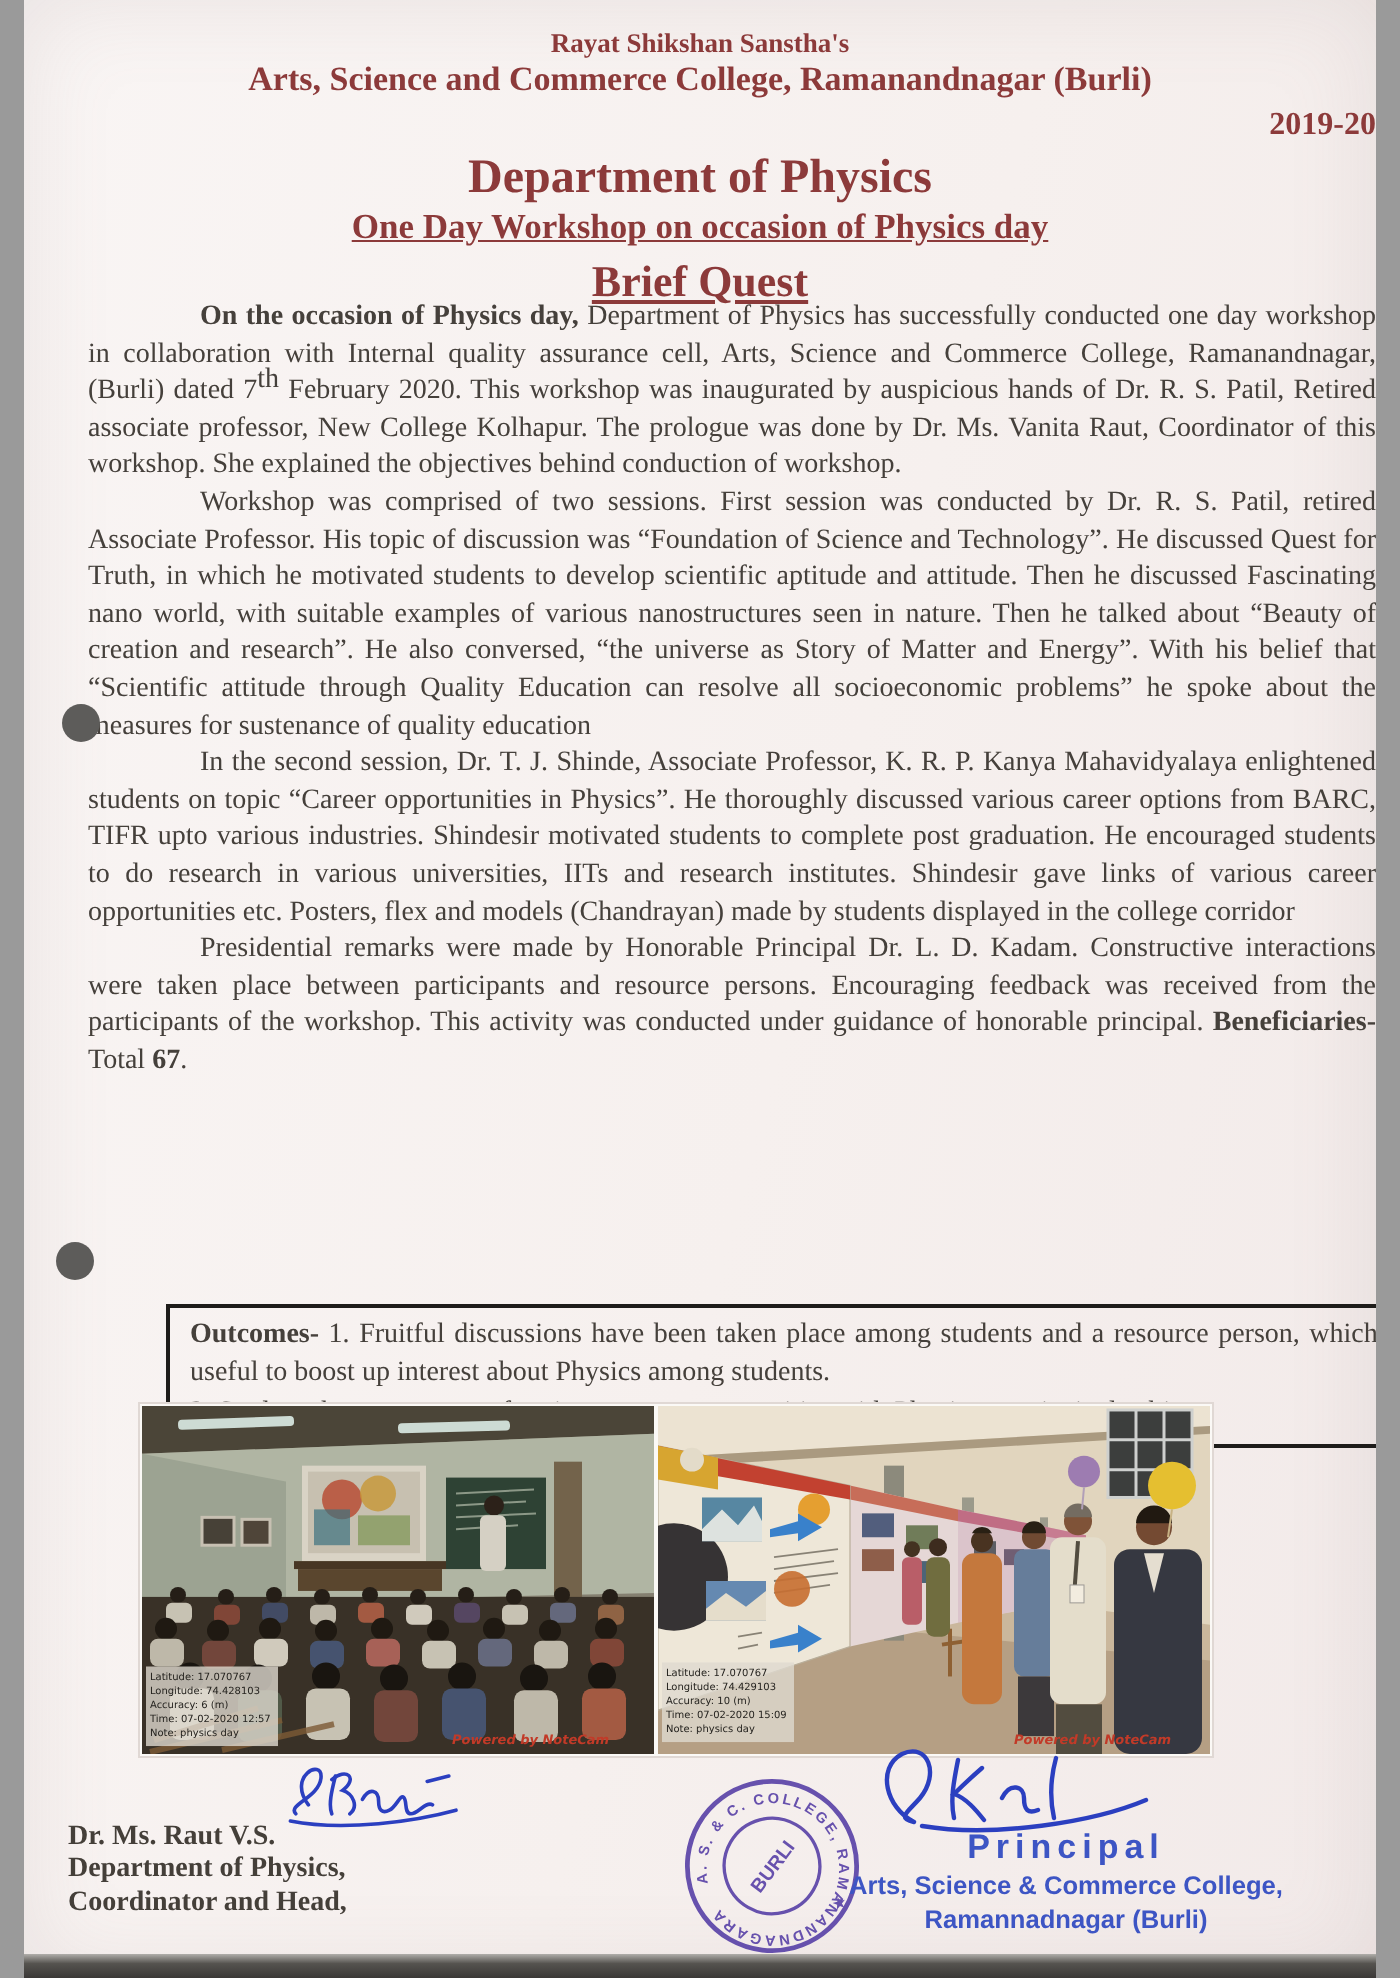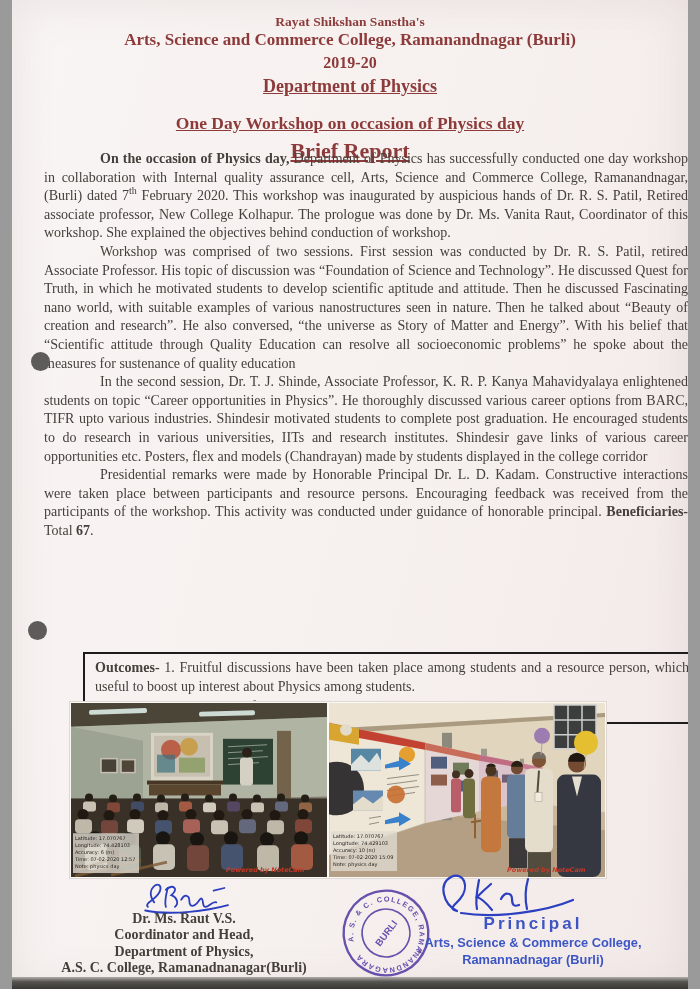--- a/index.html
+++ b/index.html
@@ -8,70 +8,70 @@
     position:relative; width:676px; height:989px; margin:0 auto;
     background:linear-gradient(105deg,#f9f5f4 0%,#f6f0ee 55%,#f2eae9 100%);
     font-family:"Liberation Serif", serif;
     overflow:hidden;
     box-shadow:inset 0 0 45px rgba(140,120,120,0.14);
   }
   
   .header { position:absolute; top:14px; left:0; right:0; text-align:center; color:#8c3a3a; font-weight:bold; }
   .h-org      { font-size:13.5px; }
   .h-college  { font-size:17px;  margin-top:0; }
-  .h-year     { font-size:16px;  margin-top:4px; }
-  .h-dept     { font-size:18px; margin-top:4px;text-decoration:underline; }
-  .h-workshop { font-size:17.5px; margin-top:16px; text-decoration:underline; }
+  .h-year     { font-size:16px;  margin-top:4px;text-align:right; }
+  .h-dept     { font-size:24px; margin-top:4px; }
+  .h-workshop { font-size:17.5px; margin-top:0; text-decoration:underline; }
   .h-report   { font-size:22px;  margin-top:4px; text-decoration:underline; display:inline-block; }
   
   .content { position:absolute; top:150px; left:32px; width:644px; color:#45403b;
              font-size:14px; line-height:18.6px; text-align:justify; }
   .content p { text-indent:56px; }
-  .sup { font-size:10px; vertical-align:super; line-height:0; }
+  .sup { font-size:14px; vertical-align:super; line-height:0; }
   
   .outcomes { position:absolute; left:42px; top:652px; width:632px; border:2px solid #1e1c1a;
               padding:4px 10px 6px 10px; color:#45403b; font-size:14px; line-height:19.3px;margin-left:29px; }
   .outcomes p.first { text-align:justify; }
   
   .punch { position:absolute; width:19px; height:19px; border-radius:50%; background:#5d5c5a; }
   .punch1 { left:19px; top:352px; }
   .punch2 { left:16px; top:621px; }
   .scan-strip { position:absolute; left:0; right:0; bottom:0; height:12px;
                 background:linear-gradient(180deg,#b0aeaa 0%,#55534f 40%,#3a3836 100%); }
   
   .photos { position:absolute; left:58px; top:702px; width:536px; height:176px;
             display:flex; background:#fbf9f6; padding:1px; box-shadow:0 0 0 1px #e0d8d4; }
   .photo { position:relative; height:100%; }
   .photo-left  { width:256px; margin-right:2px; }
   .photo-right { width:276px; }
   .photo svg { display:block; width:100%; height:100%; }
   
   .sig-left-script  { position:absolute; left:112px; top:879px; width:118px; height:36px; }
-  .sig-left-text  { position:absolute; left:22px; top:911px; width:300px; text-align:center;
+  .sig-left-text  { position:absolute; left:22px; top:911px; width:300px; 
                     color:#443f39; font-weight:bold; font-size:14px; line-height:16.4px; }
   .stamp { position:absolute; left:328px; top:887px; width:92px; height:92px;
            transform:rotate(-15deg); opacity:.92; }
   .sig-right-script { position:absolute; left:413px; top:872px; width:160px; height:46px; }
   .sig-right-text { position:absolute; left:404px; top:914px; width:234px; text-align:center;
                     font-family:"Liberation Sans", sans-serif; color:#3d55c4; font-weight:bold; }
   .principal-line { font-size:17px; letter-spacing:3px; }
   .principal-sub  { font-size:12.8px; line-height:14.6px; margin-top:2px; }
 </style>
 </head>
 <body>
 
 <div class="page">
 
   <div class="header">
     <div class="h-org">Rayat Shikshan Sanstha's</div>
     <div class="h-college">Arts, Science and Commerce College, Ramanandnagar (Burli)</div>
     <div class="h-year">2019-20</div>
     <div class="h-dept">Department of Physics</div>
     <div class="h-workshop">One Day Workshop on occasion of Physics day</div>
-    <div><span class="h-report">Brief Report</span></div>
+    <div><span class="h-report">Brief Quest</span></div>
   </div>
 
   <div class="content">
     <p><b>On the occasion of Physics day,</b><span> Department of Physics has successfully conducted one day workshop in collaboration with Internal quality assurance cell, Arts, Science and Commerce College, Ramanandnagar, (Burli) dated 7</span><span class="sup">th</span><span> February 2020. This workshop was inaugurated by auspicious hands of Dr. R. S. Patil, Retired associate professor, New College Kolhapur. The prologue was done by Dr. Ms. Vanita Raut, Coordinator of this workshop. She explained the objectives behind conduction of workshop.</span></p>
     <p>Workshop was comprised of two sessions. First session was conducted by Dr. R. S. Patil, retired Associate Professor. His topic of discussion was “Foundation of Science and Technology”. He discussed Quest for Truth, in which he motivated students to develop scientific aptitude and attitude. Then he discussed Fascinating nano world, with suitable examples of various nanostructures seen in nature. Then he talked about “Beauty of creation and research”. He also conversed, “the universe as Story of Matter and Energy”. With his belief that “Scientific attitude through Quality Education can resolve all socioeconomic problems” he spoke about the measures for sustenance of quality education</p>
     <p>In the second session, Dr. T. J. Shinde, Associate Professor, K. R. P. Kanya Mahavidyalaya enlightened students on topic “Career opportunities in Physics”. He thoroughly discussed various career options from BARC, TIFR upto various industries. Shindesir motivated students to complete post graduation. He encouraged students to do research in various universities, IITs and research institutes. Shindesir gave links of various career opportunities etc. Posters, flex and models (Chandrayan) made by students displayed in the college corridor</p>
     <p><span>Presidential remarks were made by Honorable Principal Dr. L. D. Kadam. Constructive interactions were taken place between participants and resource persons. Encouraging feedback was received from the participants of the workshop. This activity was conducted under guidance of honorable principal. </span><b>Beneficiaries-</b><span> Total </span><b>67</b><span>.</span></p>
   </div>
 
   <div class="punch punch1"></div>
@@ -302,23 +302,22 @@
       <path d="M28,26 C16,10 36,0 35,11 C34,22 16,26 21,31"></path>
       <path d="M43,10 C41,18 39,26 41,31"></path>
       <path d="M41,12 C49,5 56,11 47,18 C53,20 56,27 51,31"></path>
       <path d="M58,23 c4,-7 9,-5 9,1 c0,5 2,7 6,5 c4,-2 6,-9 8,-7 c2,2 0,9 4,9 c4,0 8,-7 12,-5"></path>
       <path d="M94,13 l12,-3"></path>
       <path d="M18,35 C48,41 88,35 110,29"></path>
     </g>
   </svg>
   <div class="sig-left-text">
     <div>Dr. Ms. Raut V.S.</div>
+    <div>Department of Physics,</div>
     <div>Coordinator and Head,</div>
-    <div>Department of Physics,</div>
-    <div>A.S. C. College, Ramanadnanagar(Burli)</div>
   </div>
 
   <svg class="stamp" viewBox="0 0 100 100">
     <defs>
       <path id="ringpath" d="M 14 50 A 36 36 0 1 1 13.99 50.2"></path>
     </defs>
     <circle cx="50" cy="50" r="46" fill="none" stroke="#5b44a8" stroke-width="2.6"></circle>
     <circle cx="50" cy="50" r="26" fill="none" stroke="#5b44a8" stroke-width="1.8"></circle>
     <text font-family="Liberation Sans, sans-serif" font-size="8" font-weight="bold" fill="#5b44a8" letter-spacing="1.4">
       <textPath href="#ringpath">A. S. &amp; C. COLLEGE, RAMANANDNAGARA</textPath>

